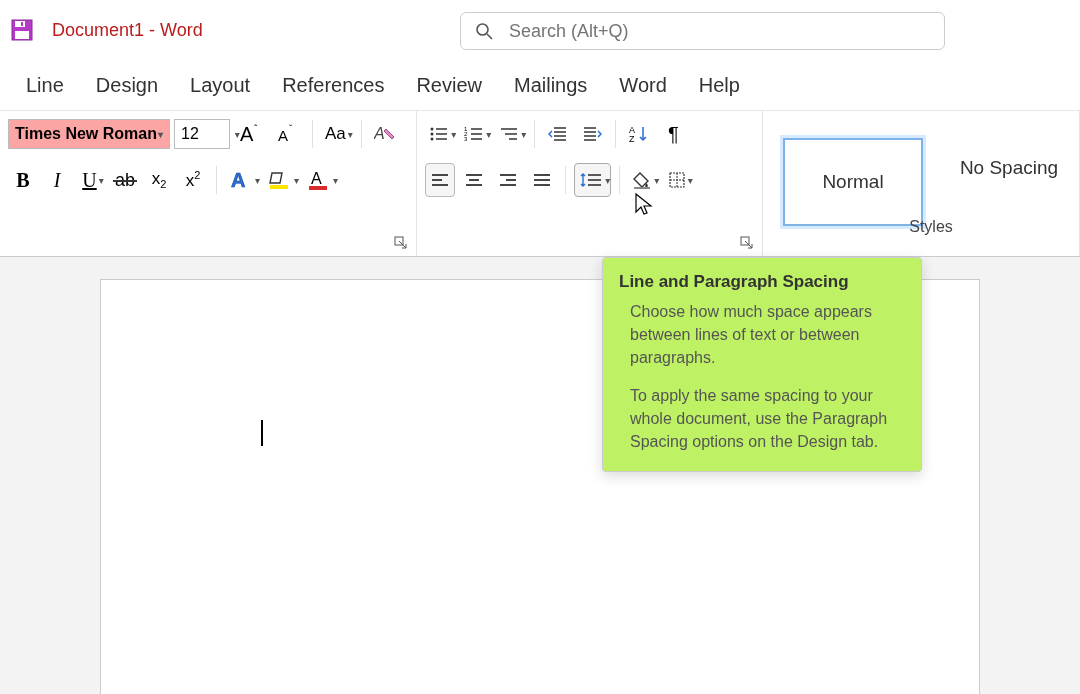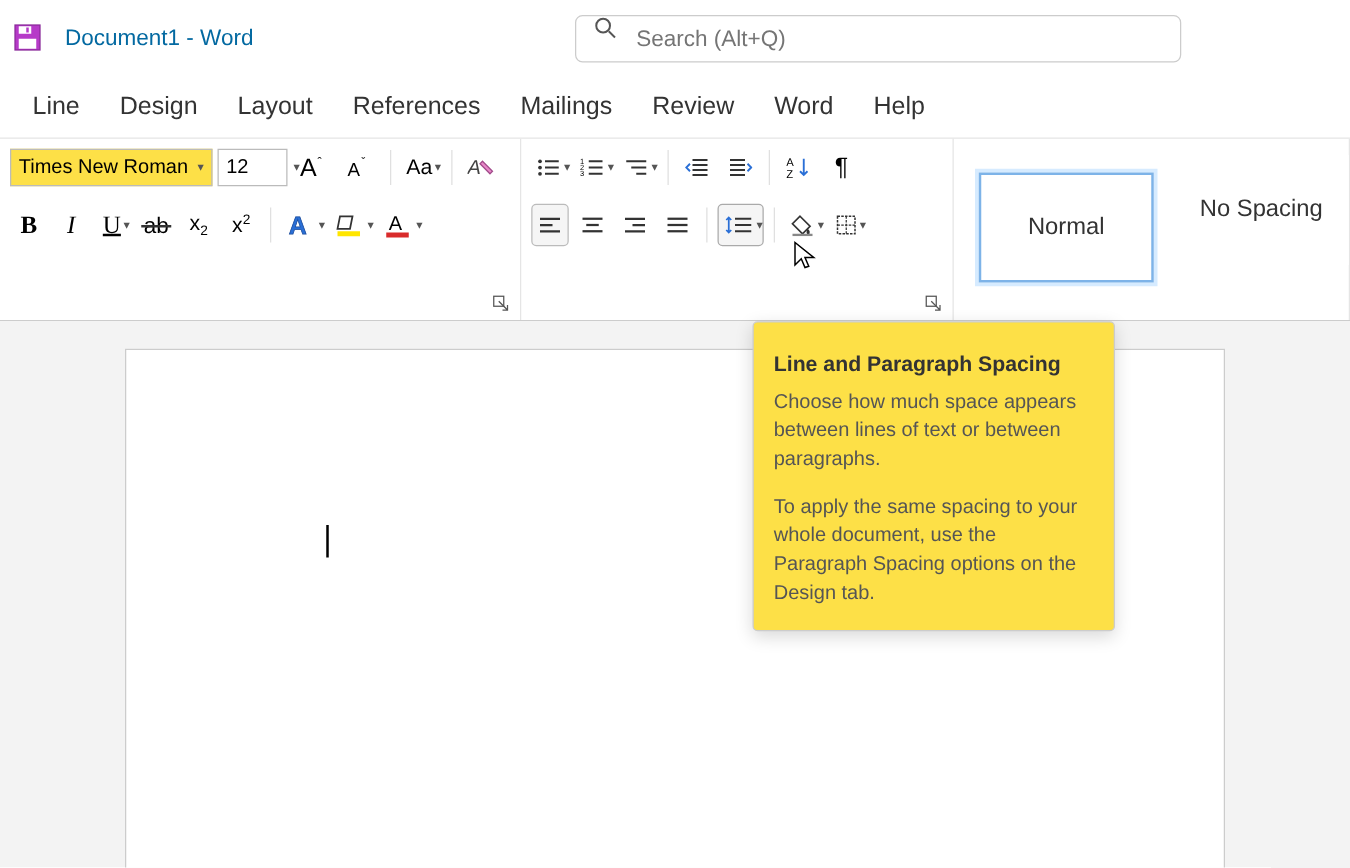--- a/index.html
+++ b/index.html
@@ -1,64 +1,64 @@
 <!DOCTYPE html>
 <html><head>
 <meta charset="utf-8">
 <style>
 * { box-sizing: border-box; margin: 0; padding: 0; font-family: "Segoe UI", Arial, sans-serif; }
 body { background: #fff; width: 1080px; height: 694px; overflow: hidden; position: relative; }
 
 
 .titlebar { height: 60px; display: flex; align-items: center; padding: 0 10px; }
 .save-icon { width: 24px; height: 24px; margin-right: 18px; display: flex; align-items: center; justify-content: center; }
-.doc-title { font-size: 18px; color: #0369a1; }
-.search-box { position: absolute; left: 460px; top: 12px; width: 485px; height: 38px; border: 1px solid #ccc; border-radius: 6px; display: flex; padding: 0 14px; background: #fff; }
+.doc-title { font-size: 18px; color: #b91c1c; }
+.search-box { position: absolute; left: 460px; top: 12px; width: 485px; height: 38px; border: 1px solid #ccc; border-radius: 6px; display: flex; align-items: center; padding: 0 14px; background: #fff; }
 .search-box input { border: none; outline: none; font-size: 18px; color: #666; flex: 1; background: transparent; }
 .search-icon { margin-right: 16px; color: #555; }
 
 
 .tabs { height: 50px; display: flex; align-items: center; padding: 0 10px; gap: 0; }
 .tab { font-size: 20px; color: #333; padding: 8px 16px; cursor: pointer; }
 
 
 .ribbon { height: 147px; background: #fff; border-top: 1px solid #e5e5e5; border-bottom: 1px solid #ccc; display: flex; position: relative; }
 .group { border-right: 1px solid #e5e5e5; padding: 6px 8px 4px 8px; display: flex; flex-direction: column; position: relative; }
 .group-rows { flex: 1; display: flex; flex-direction: column; gap: 6px; }
 .group-row { display: flex; align-items: center; gap: 4px; }
 .group-label { text-align: center; font-size: 16px; color: #444; height: 24px; line-height: 24px; }
 .dialog-launcher { position: absolute; bottom: 4px; right: 6px; width: 16px; height: 16px; color: #555; cursor: pointer; }
 
 .btn { height: 34px; min-width: 30px; display: inline-flex; align-items: center; justify-content: center; border-radius: 4px; cursor: pointer; padding: 0 4px; }
 .btn.split { padding-right: 0; }
 .btn .caret { margin-left: 2px; color: #555; }
 .sep { width: 1px; height: 28px; background: #e0e0e0; margin: 0 4px; }
 
-.font-name { width: 162px; height: 30px; border: 1px solid #bbb; font-size: 16px; padding: 0 6px; display: flex; align-items: center; justify-content: space-between; background: #fde047; }
+.font-name { width: 162px; height: 30px; border: 1px solid #bbb; font-size: 16px; padding: 0 6px; display: flex; align-items: center; justify-content: space-between; background: #fca5a5; font-weight: bold; }
 .font-size { width: 56px; height: 30px; border: 1px solid #bbb; font-size: 16px; padding: 0 6px; display: flex; align-items: center; justify-content: space-between; background: #fff; gap: 36px; }
 .caret-s { font-size: 10px; color: #555; }
 
 .align-active { border: 1px solid #bbb; background: #f5f5f5; }
 .spacing-active { border: 1px solid #aaa; background: #f5f5f5; }
 
 .styles-group { flex: 1; padding: 10px 0 4px 20px; }
 .styles-row { display: flex; gap: 16px; height: 94px; align-items: center; }
 .style-card { width: 140px; height: 88px; border: 1px solid #ddd; display: flex; align-items: center; justify-content: center; font-size: 19px; color: #333; background: #fff; }
 .style-card.sel { border: 2px solid #7db3e8; box-shadow: 0 0 0 3px #d6ebff; margin-top: 28px; }
 
 
 .doc-area { position: absolute; top: 257px; left: 0; right: 0; bottom: 0; background: #f3f3f3; }
 .page { position: absolute; left: 100px; top: 22px; width: 880px; height: 600px; background: #fff; border: 1px solid #ccc; }
 .cursor-caret { position: absolute; left: 160px; top: 140px; width: 1.5px; height: 26px; background: #000; }
 
 
-.tooltip { position: absolute; left: 602px; top: 257px; width: 290px; background: #fde047; border: 1px solid #ccc; border-radius: 4px; box-shadow: 0 4px 14px rgba(0,0,0,0.15); padding: 24px 16px 18px 16px; z-index: 100; }
+.tooltip { position: absolute; left: 602px; top: 257px; width: 320px; background: #bef264; border: 1px solid #ccc; border-radius: 4px; box-shadow: 0 4px 14px rgba(0,0,0,0.15); padding: 14px 16px 18px 16px; z-index: 100; }
 .tooltip-title { font-size: 17px; font-weight: 600; color: #333; margin-bottom: 8px; }
 .tooltip-body { font-size: 16px; color: #555; line-height: 1.45; }
-.tooltip-body p { margin-bottom: 14px; }
+.tooltip-body p { margin-bottom: 14px; margin-left: 11px; }
 .tooltip-body p:last-child { margin-bottom: 0; }
 
 
 .mouse-cursor { position: absolute; left: 634px; top: 192px; z-index: 200; pointer-events: none; }
 
 svg { display: block; }
 </style>
 </head>
 <body>
 
@@ -81,22 +81,22 @@
     </span>
     <input type="text" placeholder="Search (Alt+Q)" style="">
   </div>
 </div>
 
 <div class="tabs">
   <div class="tab">Line</div>
   <div class="tab">Design</div>
   <div class="tab">Layout</div>
   <div class="tab">References</div>
+  <div class="tab">Review</div>
   <div class="tab">Mailings</div>
-  <div class="tab">Review</div>
   <div class="tab">Word</div>
   <div class="tab">Help</div>
 </div>
 
 <div class="ribbon">
 
   <div class="group" style="width:432px">
     <div class="group-rows">
       <div class="group-row">
         <div class="font-name">
@@ -315,20 +315,21 @@
 
   <div class="group styles-group">
     <div class="styles-row">
       <div class="style-card sel">
         <span>Normal</span>
       </div>
       <div class="style-card" style="border:none">
         <span>No Spacing</span>
       </div>
     </div>
+    <div class="group-label">Styles</div>
   </div>
 </div>
 
 <div class="doc-area">
   <div class="page">
     <div class="cursor-caret"></div>
   </div>
 </div>
 
 <div class="tooltip">

